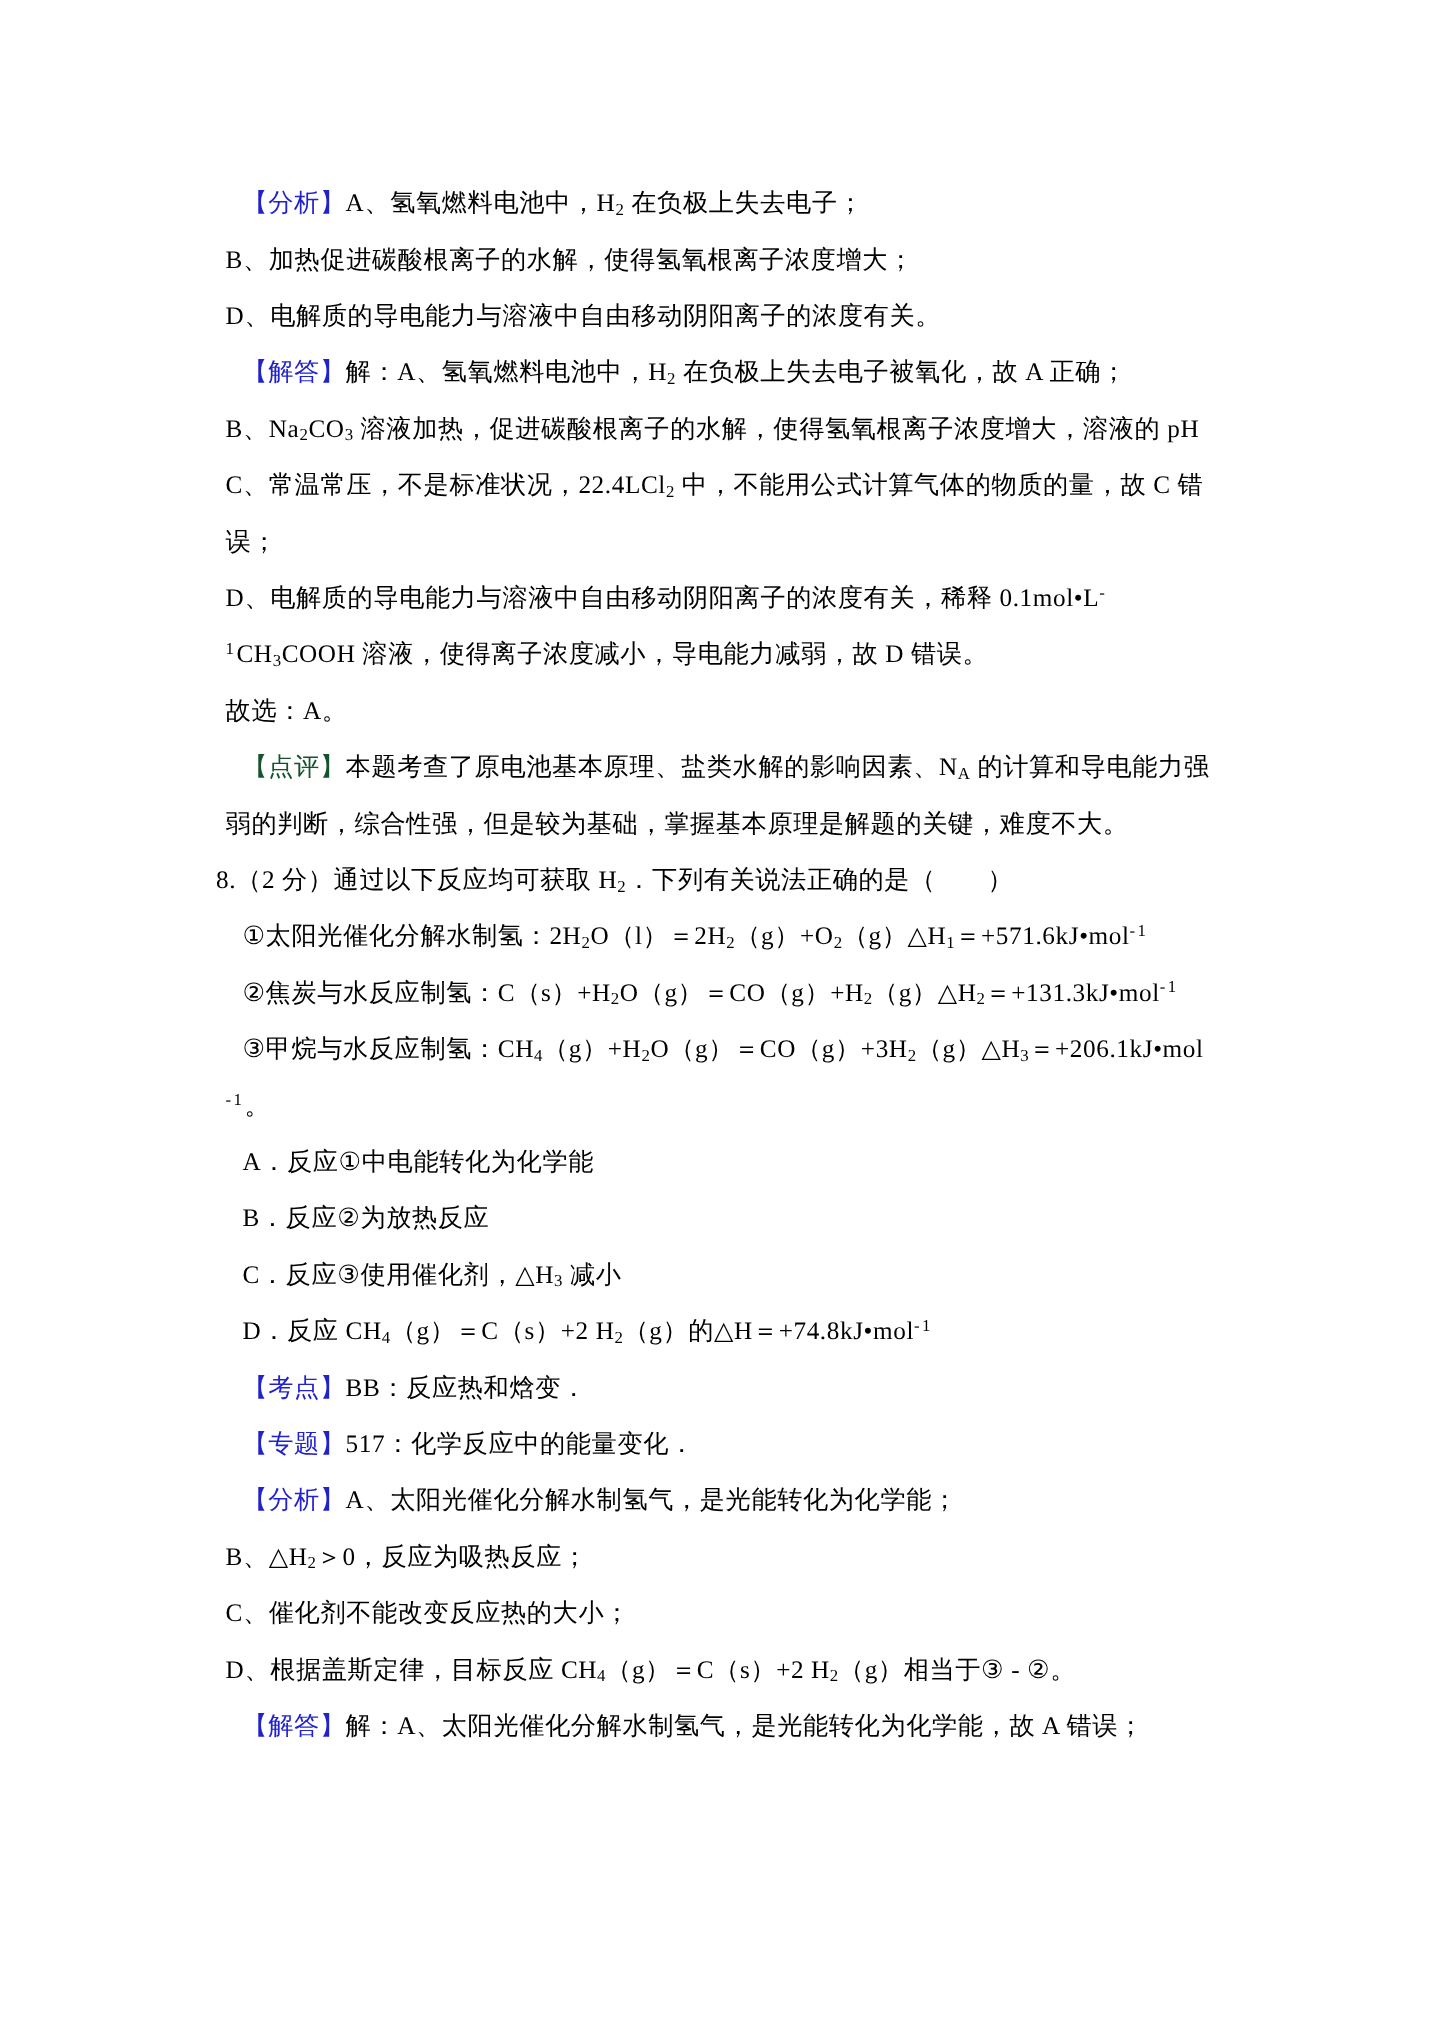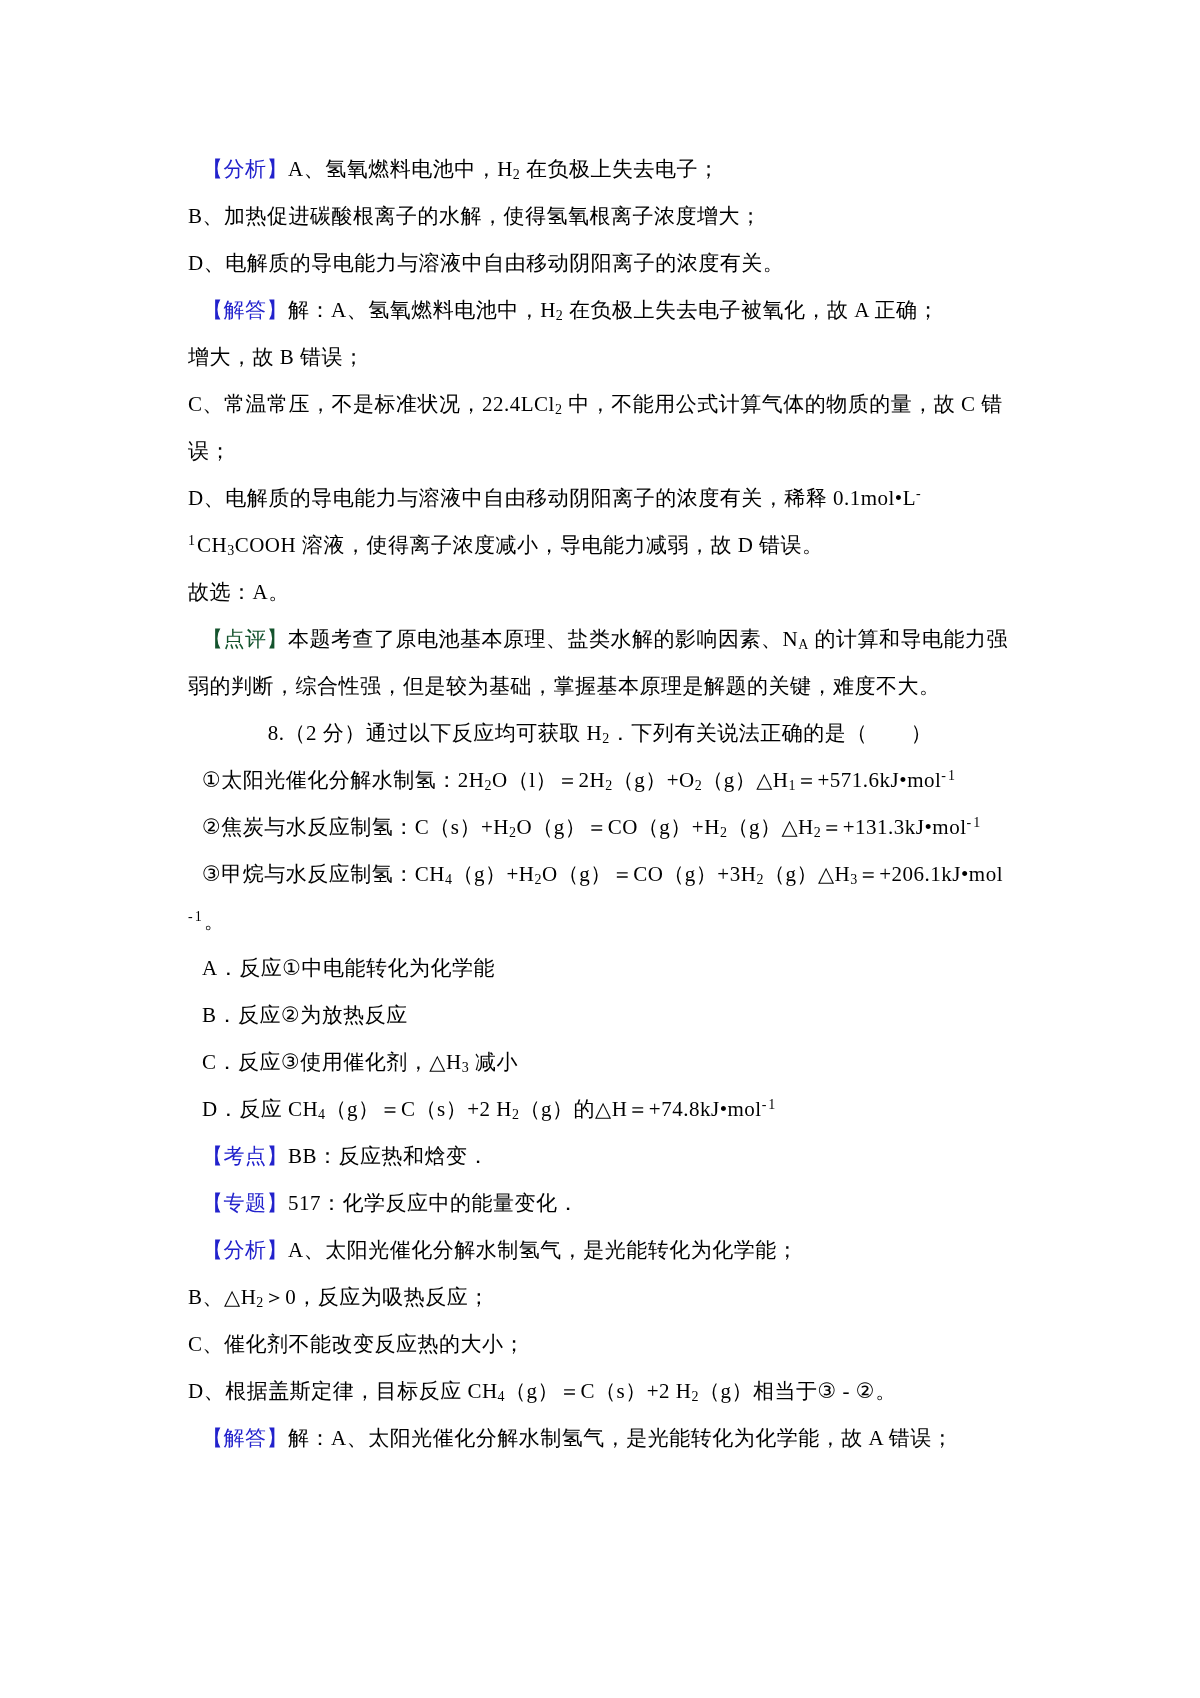--- a/index.html
+++ b/index.html
@@ -30,21 +30,21 @@
     width: 840px;
   }
   .line {
     line-height: 47px;
     height: 47px;
     white-space: nowrap;
     padding-left: 8px;   
     letter-spacing: 0.5px;
   }
   .line.indent   { padding-left: 22px; }  
-  .line.question { padding-left: 0; text-align: center;    }  
+  .line.question { padding-left: 0;    }  
   .sec-label { color: #2222cc; }
   sub {
     font-size: 14px;
     line-height: 0;
     vertical-align: -0.22em;
   }
   sup {
     font-size: 14px;
     line-height: 0;
     vertical-align: 0.5em;
@@ -53,21 +53,21 @@
 </style>
 </head>
 <body style="background: rgb(255, 255, 255); color: rgb(0, 0, 0);">
 
 <div class="page">
   <div class="doc">
       <div class="line indent"><span class="sec-label" style="color: rgb(34, 34, 204);">【分析】</span><span>A、氢氧燃料电池中，H</span><sub>2</sub><span> 在负极上失去电子；</span></div>
       <div class="line"><span>B、加热促进碳酸根离子的水解，使得氢氧根离子浓度增大；</span></div>
       <div class="line"><span>D、电解质的导电能力与溶液中自由移动阴阳离子的浓度有关。</span></div>
       <div class="line indent"><span class="sec-label" style="color: rgb(34, 34, 204);">【解答】</span><span>解：A、氢氧燃料电池中，H</span><sub>2</sub><span> 在负极上失去电子被氧化，故 A 正确；</span></div>
-      <div class="line"><span>增大，故 B 错误；</span></div>
+      <div class="line"><span>B、Na</span><sub>2</sub><span>CO</span><sub>3</sub><span> 溶液加热，促进碳酸根离子的水解，使得氢氧根离子浓度增大，溶液的 pH</span></div>
       <div class="line"><span>C、常温常压，不是标准状况，22.4LCl</span><sub>2</sub><span> 中，不能用公式计算气体的物质的量，故 C 错</span></div>
       <div class="line"><span>误；</span></div>
       <div class="line"><span>D、电解质的导电能力与溶液中自由移动阴阳离子的浓度有关，稀释 0.1mol•L</span><sup>-</sup></div>
       <div class="line"><sup>1</sup><span>CH</span><sub>3</sub><span>COOH 溶液，使得离子浓度减小，导电能力减弱，故 D 错误。</span></div>
       <div class="line"><span>故选：A。</span></div>
       <div class="line indent"><span class="sec-label" style="color: #14532d;">【点评】</span><span>本题考查了原电池基本原理、盐类水解的影响因素、N</span><sub>A</sub><span> 的计算和导电能力强</span></div>
       <div class="line"><span>弱的判断，综合性强，但是较为基础，掌握基本原理是解题的关键，难度不大。</span></div>
       <div class="line question"><span>8.（2 分）通过以下反应均可获取 H</span><sub>2</sub><span>．下列有关说法正确的是（　　）</span></div>
       <div class="line indent"><span>①太阳光催化分解水制氢：2H</span><sub>2</sub><span>O（l）＝2H</span><sub>2</sub><span>（g）+O</span><sub>2</sub><span>（g）△H</span><sub>1</sub><span>＝+571.6kJ•mol</span><sup>-1</sup></div>
       <div class="line indent"><span>②焦炭与水反应制氢：C（s）+H</span><sub>2</sub><span>O（g）＝CO（g）+H</span><sub>2</sub><span>（g）△H</span><sub>2</sub><span>＝+131.3kJ•mol</span><sup>-1</sup></div>

